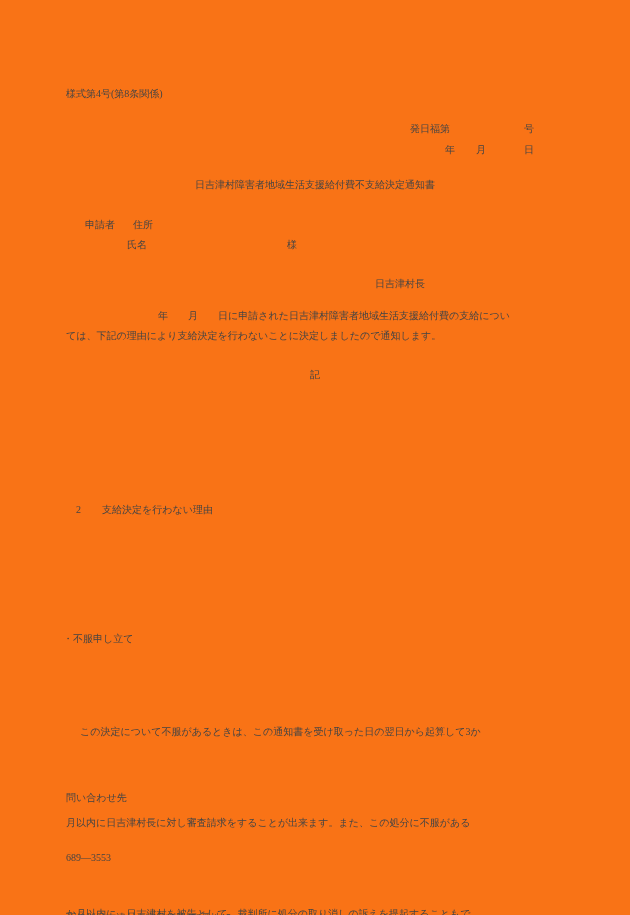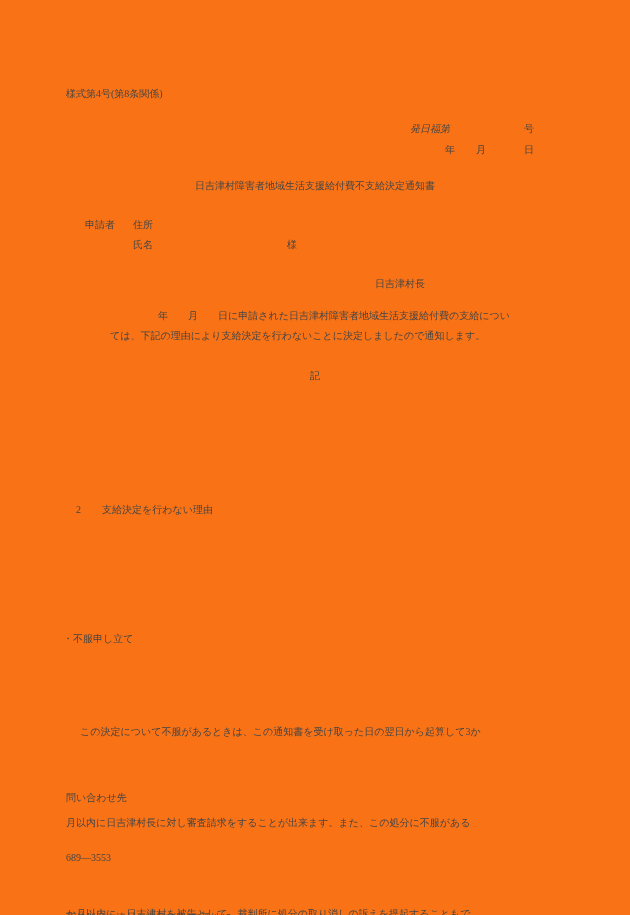--- a/index.html
+++ b/index.html
@@ -19,20 +19,21 @@
   }
   .abs {
     position: absolute;
     white-space: pre;
     line-height: 20px;
   }
   .center {
     left: 0;
     width: 630px;
     text-align: center;
+    font-family: Liberation Mono, monospace;
   }
   .item-number {
     display: inline-block;
     width: 26px;
     white-space: pre;
   }
   .para-line {
     line-height: 20px;
     white-space: pre;
     margin-top: 31px;
@@ -45,38 +46,38 @@
     white-space: pre;
   }
 </style>
 </head>
 <body>
 
 <div class="page">
 
   <div class="abs" style="left:66px; top:84px;">様式第4号(第8条関係)</div>
 
-  <div class="abs" style="left:410px; top:119px;font-style:italic;">発日福第</div>
+  <div class="abs" style="left:410px; top:119px;">発日福第</div>
   <div class="abs" style="left:524px; top:119px;">号</div>
 
   <div class="abs" style="left:445px; top:140px;">年</div>
   <div class="abs" style="left:476px; top:140px;">月</div>
   <div class="abs" style="left:524px; top:140px;">日</div>
 
   <div class="abs center" style="top:176px;">日吉津村障害者地域生活支援給付費不支給決定通知書</div>
 
   <div class="abs" style="left:85px; top:215px;">申請者</div>
   <div class="abs" style="left:133px; top:215px;">住所</div>
-  <div class="abs" style="left:133px; top:235px;">氏名</div>
+  <div class="abs" style="left:127px; top:235px;">氏名</div>
   <div class="abs" style="left:287px; top:235px;">様</div>
 
   <div class="abs" style="left:375px; top:274px;">日吉津村長</div>
 
   <div class="abs" style="left:133px; top:306px;margin-left:25px;">年　　月　　日に申請された日吉津村障害者地域生活支援給付費の支給につい</div>
-  <div class="abs" style="left:66px; top:326px;margin-left:44px;">ては、下記の理由により支給決定を行わないことに決定しましたので通知します。</div>
+  <div class="abs" style="left:66px; top:326px;">ては、下記の理由により支給決定を行わないことに決定しましたので通知します。</div>
 
   <div class="abs center" style="top:366px;">記</div>
 
   <div class="abs" style="left:66px; top:480px;">
     <span class="item-number">2</span><span>支給決定を行わない理由</span>
   </div>
 
   <div class="abs" style="left:63px; top:629px;">・不服申し立て</div>
   <div class="abs" style="left:66px; top:651px;">
     <div class="para-line first-indent">この決定について不服があるときは、この通知書を受け取った日の翌日から起算して3か</div>

